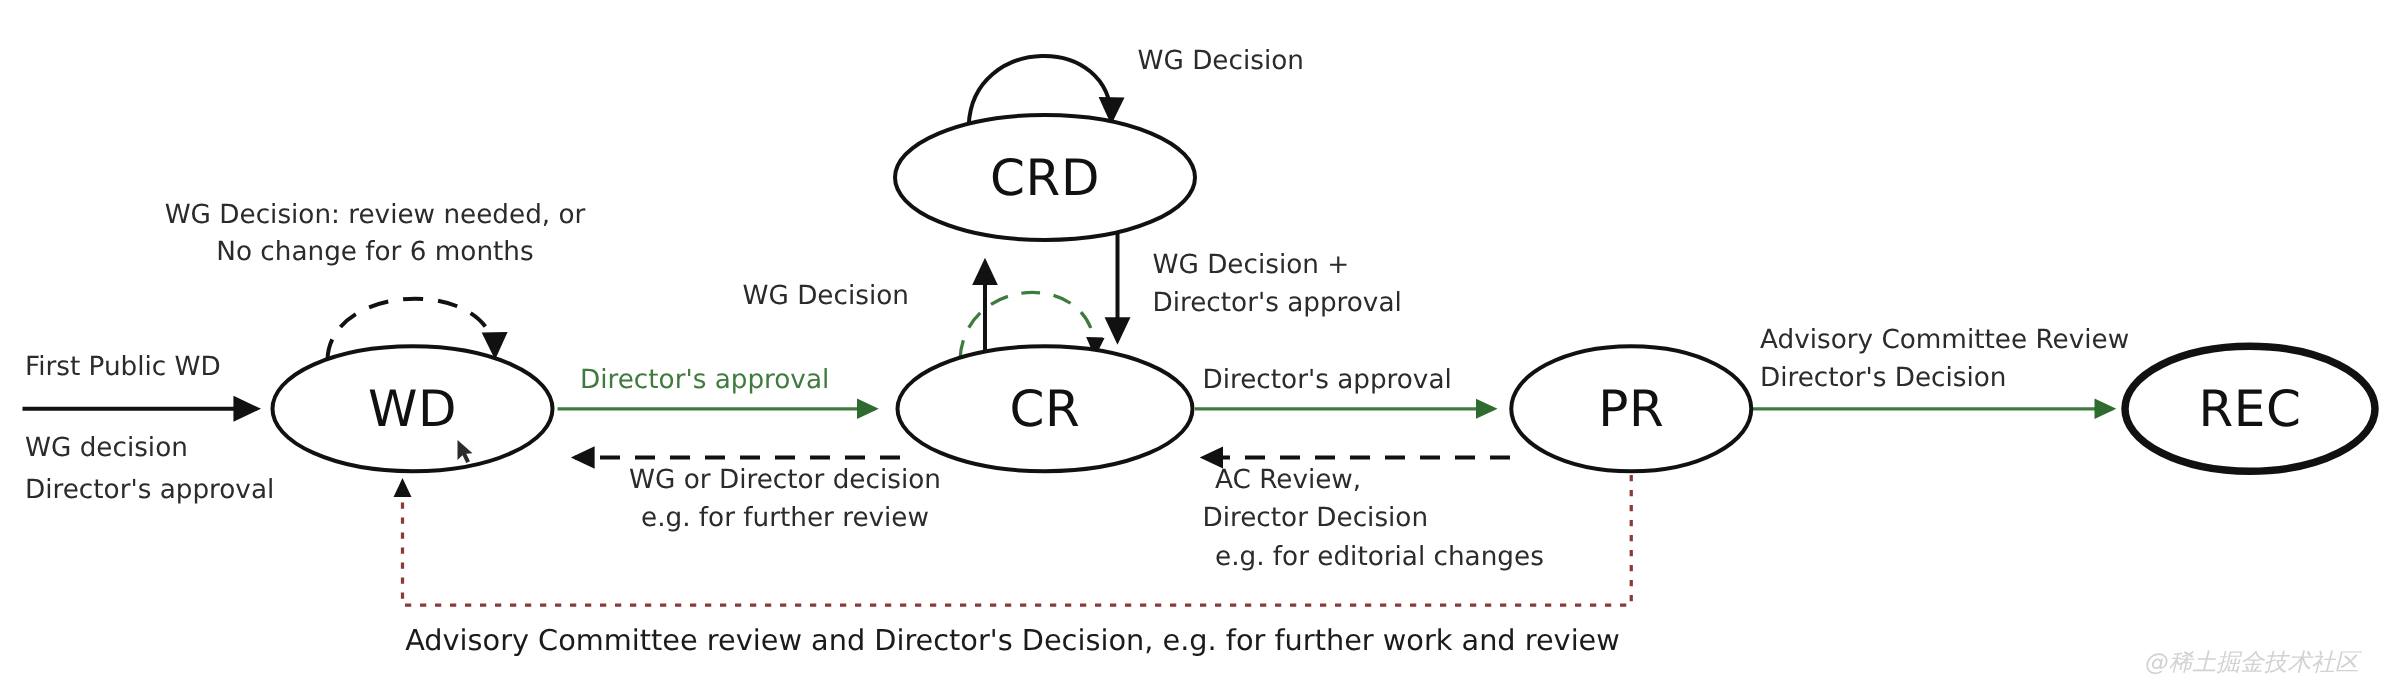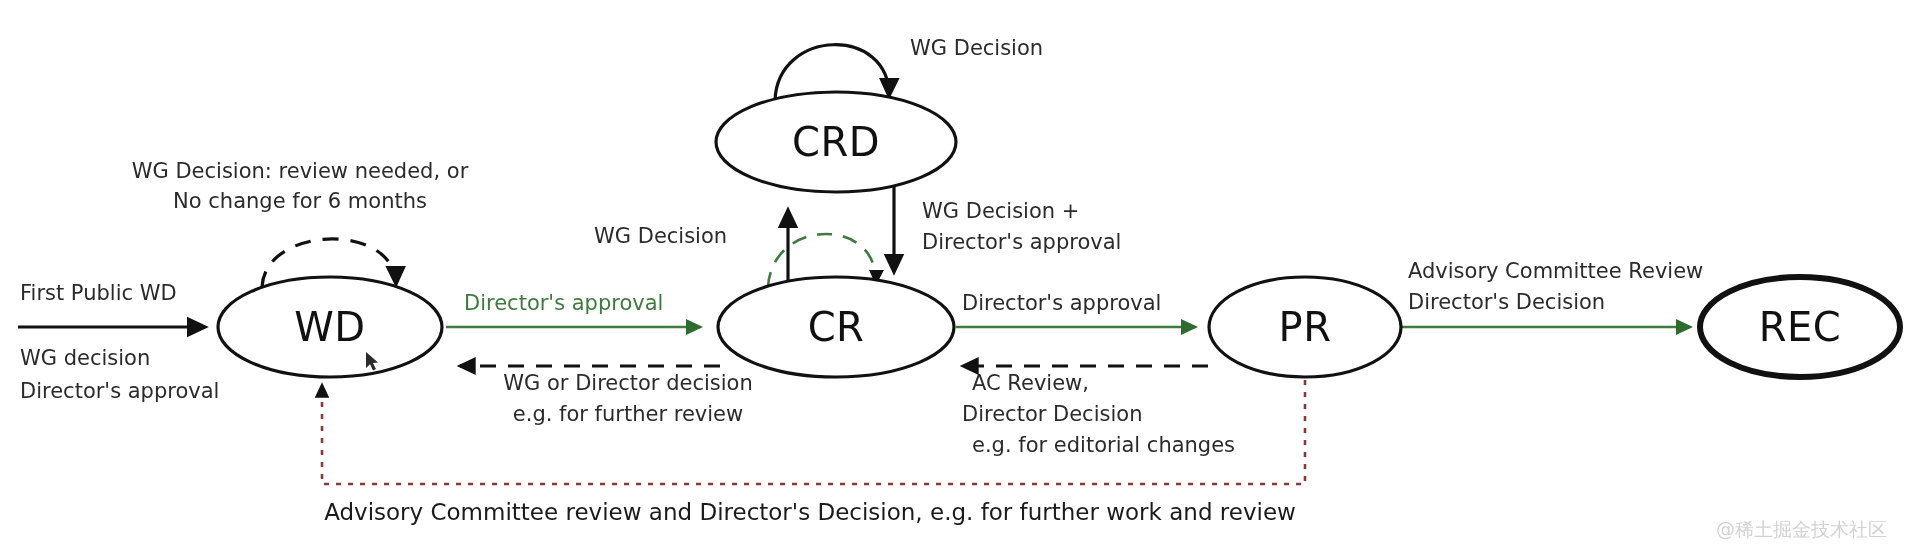--- a/index.html
+++ b/index.html
@@ -17,21 +17,21 @@
   .edge{fill:none;stroke:#111111;stroke-width:3.2;}
   .edge.dashed{stroke-dasharray:16 12;}
   .edge.green{stroke:#3f7a3f;stroke-width:2.6;}
   .edge.green-dashed{stroke:#3f7a3f;stroke-width:2.6;stroke-dasharray:15 11;}
   .edge.maroon-dotted{stroke:#8a3a3a;stroke-width:2.6;stroke-dasharray:5 7;}
   .lbl{font-family:"DejaVu Sans","Liberation Sans",sans-serif;font-size:21px;fill:#2b2b2b;}
   .lbl.green{fill:#3f7a3f;}
   .lbl.mid{text-anchor:middle;}
   .lbl.caption{font-size:23px;fill:#1b1b1b;}
   .watermark{position:absolute;right:22px;bottom:10px;font-size:19px;color:#d2d2d2;
-    font-family:"DejaVu Sans","Liberation Sans",sans-serif;white-space:nowrap;}
+    font-family:"DejaVu Sans","Liberation Sans",sans-serif;white-space:nowrap;font-style:italic;}
 </style>
 </head>
 <body>
 
 <div id="stage">
 
   <svg id="diagram" viewBox="0 0 1909 553">
     <defs>
       <marker id="arrow-black" viewBox="0 0 12 12" refX="9.5" refY="6" markerWidth="7.2" markerHeight="7.2" orient="auto-start-reverse">
         <path d="M 0 0.6 L 11.5 6 L 0 11.4 z" fill="#111111"></path>

